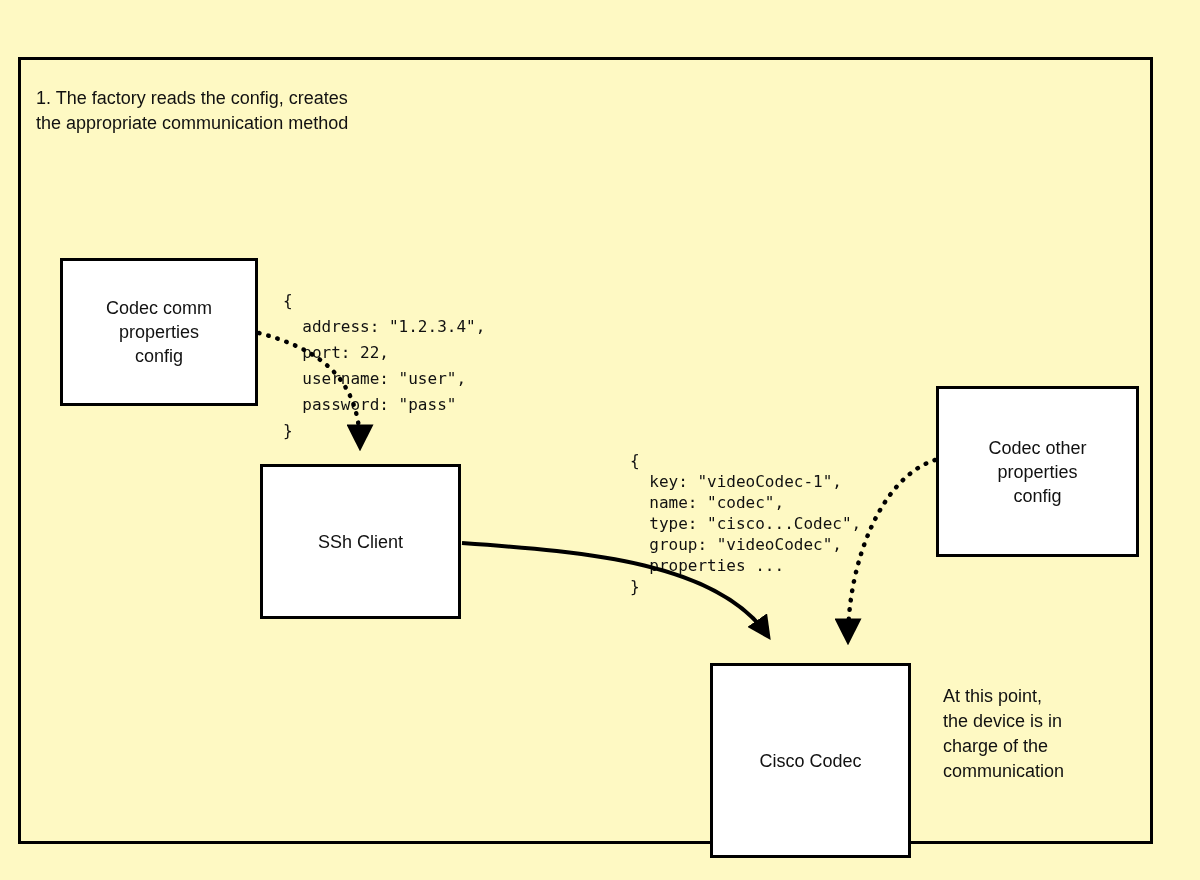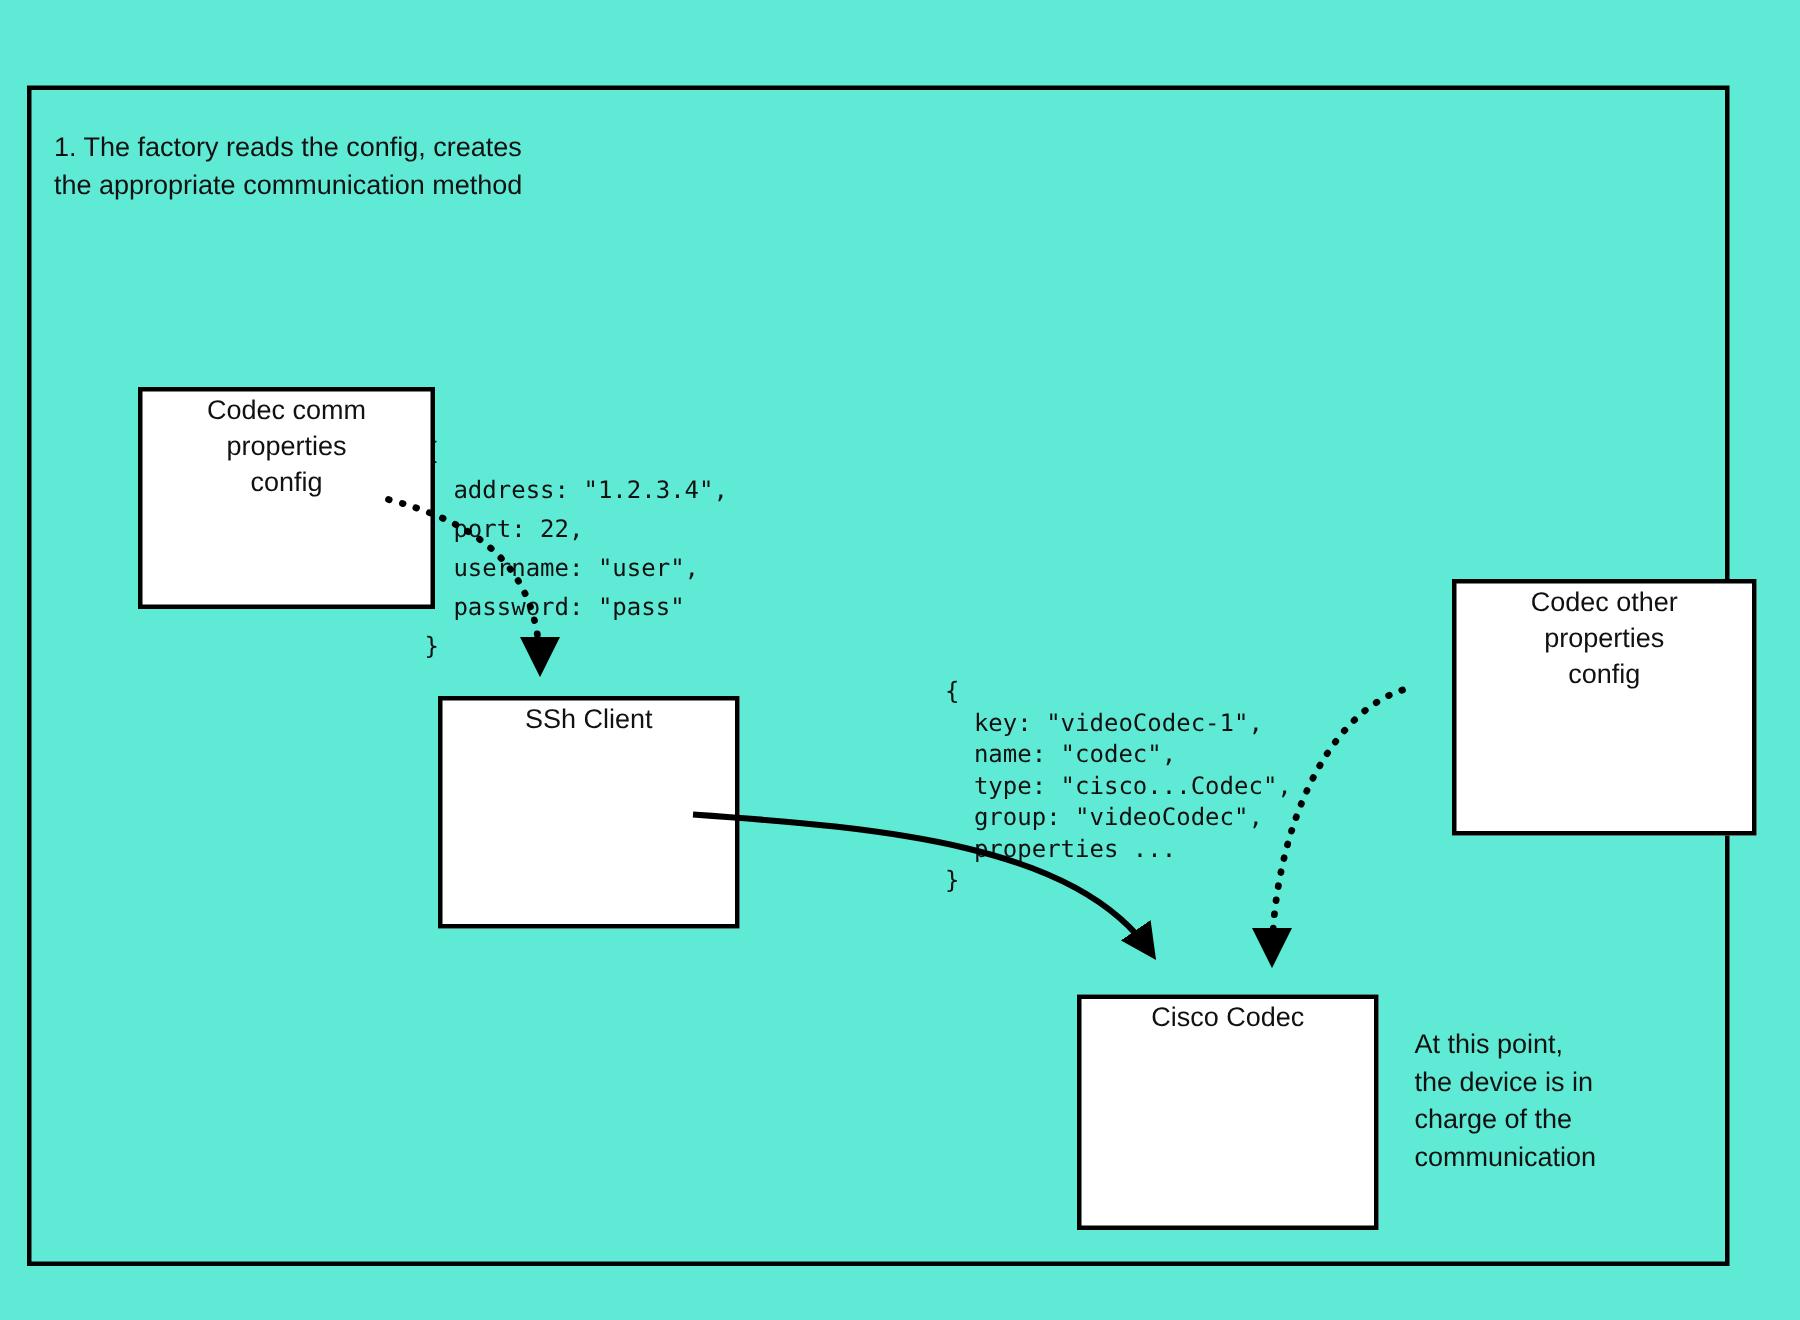--- a/index.html
+++ b/index.html
@@ -3,21 +3,21 @@
 <meta charset="utf-8">
 <style>
   * { box-sizing: border-box; }
   html, body { margin: 0; padding: 0; background: #ffffff; }
   body { font-family: "Liberation Sans", sans-serif; color: #111111; }
 
   .canvas {
     position: relative;
     width: 1200px;
     height: 880px;
-    background: #5eead4;
+    background: #fef9c3;
     overflow: hidden;
   }
 
   .frame {
     position: absolute;
     left: 18px;
     top: 57px;
     width: 1135px;
     height: 787px;
     border: 3px solid #000000;
@@ -31,27 +31,27 @@
     white-space: pre-line;
     color: #111111;
     z-index: 2;
   }
 
   .node {
     position: absolute;
     border: 3px solid #000000;
     background: #ffffff;
     display: flex;
+    align-items: center;
     justify-content: center;
     text-align: center;
     font-size: 18px;
     line-height: 24px;
     white-space: pre-line;
     z-index: 2;
-    margin-left: 32px;
   }
 
   .code {
     position: absolute;
     font-family: "DejaVu Sans Mono", monospace;
     font-size: 16px;
     white-space: pre;
     color: #111111;
     z-index: 1;
   }
@@ -107,21 +107,21 @@
   <div class="node" style="left:260px; top:464px; width:201px; height:155px;">
     <span>SSh Client</span>
   </div>
 
   <div class="node" style="left:936px; top:386px; width:203px; height:171px;">
     <span>Codec other
 properties
 config</span>
   </div>
 
-  <div class="node" style="left:686px; top:663px; width:201px; height:157px;">
+  <div class="node" style="left:710px; top:663px; width:201px; height:195px;">
     <span>Cisco Codec</span>
   </div>
 
   <svg class="arrows" width="1200" height="880" viewBox="0 0 1200 880">
     <defs>
       <marker id="arrowhead" viewBox="0 0 10 10" refX="8" refY="5" markerWidth="6" markerHeight="6" orient="auto">
         <path d="M 0 0 L 10 5 L 0 10 z" fill="#000000"></path>
       </marker>
     </defs>
 

